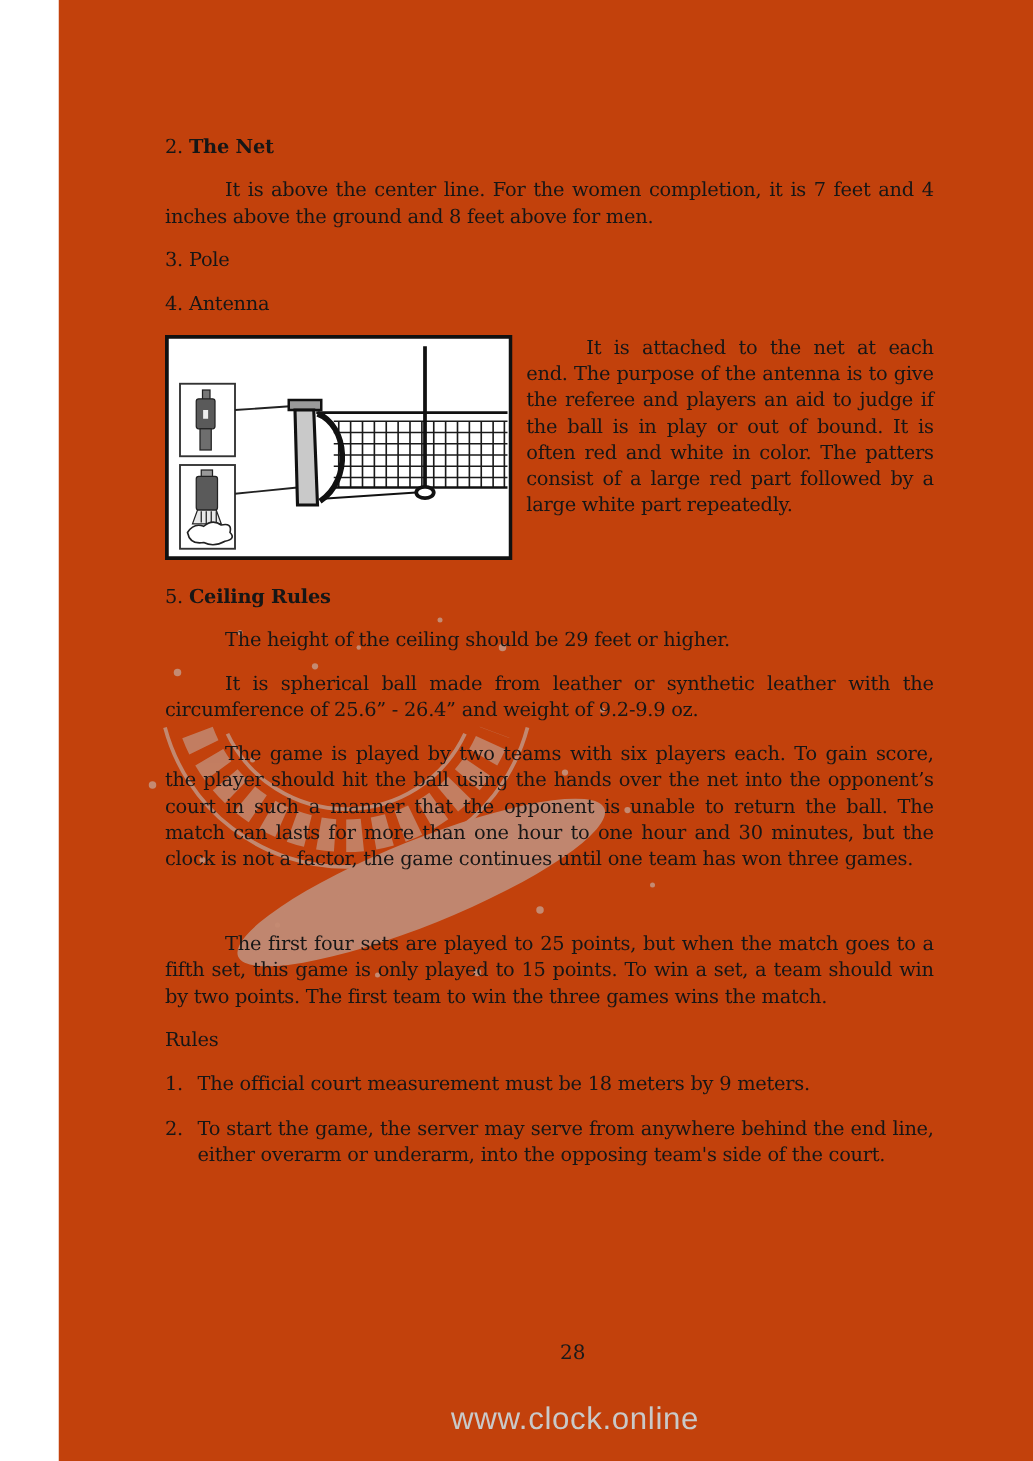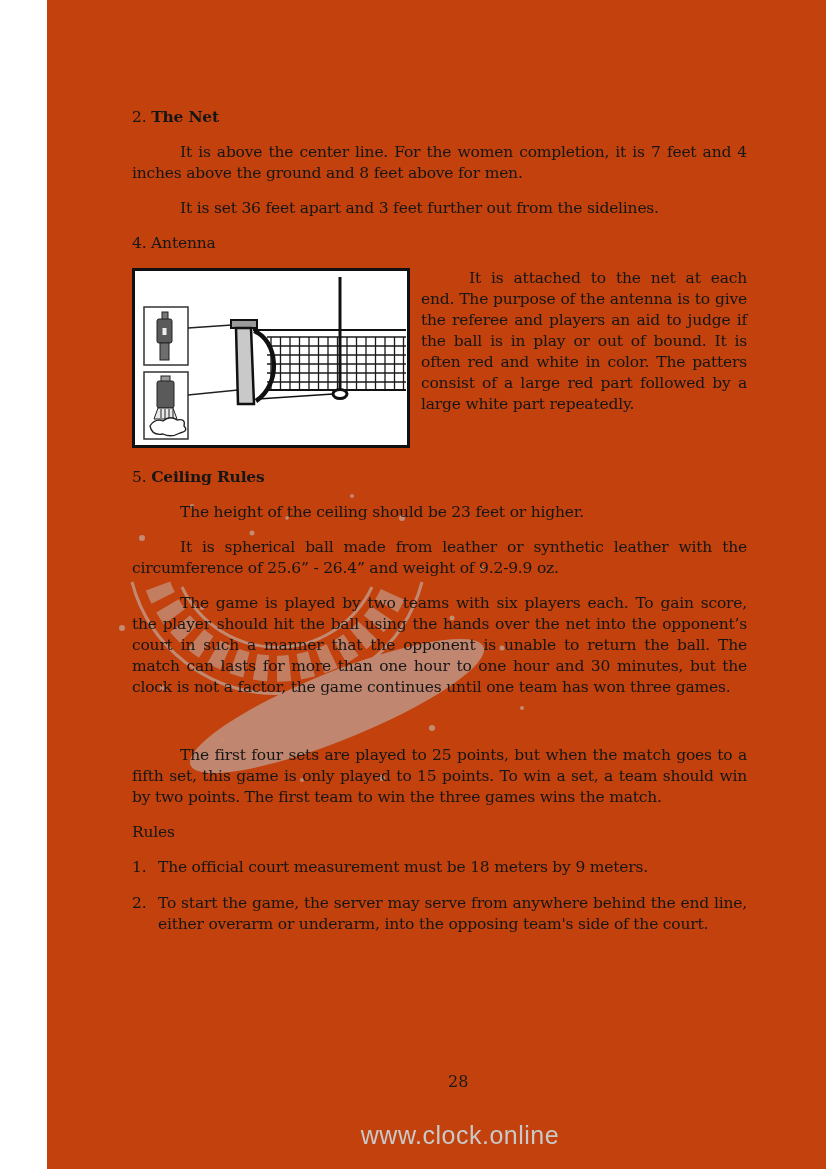--- a/index.html
+++ b/index.html
@@ -58,21 +58,21 @@
       <circle cx="250" cy="18" r="2"></circle>
         <circle cx="185" cy="40" r="1.8"></circle>
     </g>
   </svg>
 
   <div class="content">
 
     <div class="hd"><span>2.</span> <b>The Net</b></div>
     <p class="para">It is above the center line. For the women completion, it is 7 feet and 4 inches above the ground and 8 feet above for men.</p>
 
-    <p class="para">It is set 36 feet apart and 3 feet further out from the sidelines.</p>
+    <div class="hd">3. Pole</div>
 
     <div class="hd">4. Antenna</div>
 
     <div class="figure-row">
       <svg width="278" height="180" viewBox="0 0 278 180">
         <rect x="1.5" y="1.5" width="275" height="177" fill="#ffffff" stroke="#111111" stroke-width="3"></rect>
 
         <g>
           <rect x="12" y="39" width="44" height="58" fill="#ffffff" stroke="#333333" stroke-width="1.5"></rect>
           <rect x="12" y="104" width="44" height="67" fill="#ffffff" stroke="#333333" stroke-width="1.5"></rect>
@@ -129,21 +129,21 @@
 
         <g>
           <line x1="208" y1="9" x2="208" y2="123" stroke="#111111" stroke-width="3"></line>
           <ellipse cx="208" cy="126" rx="7" ry="4.5" fill="#ffffff" stroke="#111111" stroke-width="3"></ellipse>
         </g>
       </svg>
       <p class="para fig-para">It is attached to the net at each end. The purpose of the antenna is to give the referee and players an aid to judge if the ball is in play or out of bound. It is often red and white in color. The patters consist of a large red part followed by a large white part repeatedly.</p>
     </div>
 
     <div class="hd"><span>5.</span> <b>Ceiling Rules</b></div>
-    <p class="para">The height of the ceiling should be 23 feet or higher.</p>
+    <p class="para">The height of the ceiling should be 29 feet or higher.</p>
 
     <p class="para">It is spherical ball made from leather or synthetic leather with the circumference of 25.6” - 26.4” and weight of 9.2-9.9 oz.</p>
 
     <p class="para game1">The game is played by two teams with six players each. To gain score, the player should hit the ball using the hands over the net into the opponent’s court in such a manner that the opponent is unable to return the ball. The match can lasts for more than one hour to one hour and 30 minutes, but the clock is not a factor, the game continues until one team has won three games.</p>
     <p class="para">The first four sets are played to 25 points, but when the match goes to a fifth set, this game is only played to 15 points. To win a set, a team should win by two points. The first team to win the three games wins the match.</p>
 
     <div class="hd bold">Rules</div>
 
     <div class="rule">
       <span class="rnum">1.</span>

